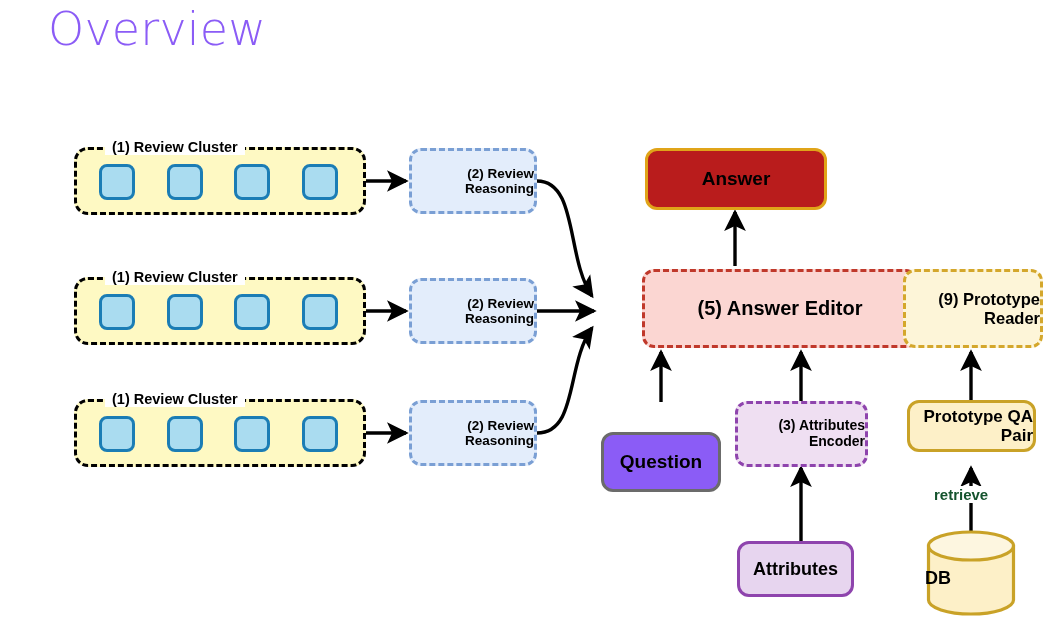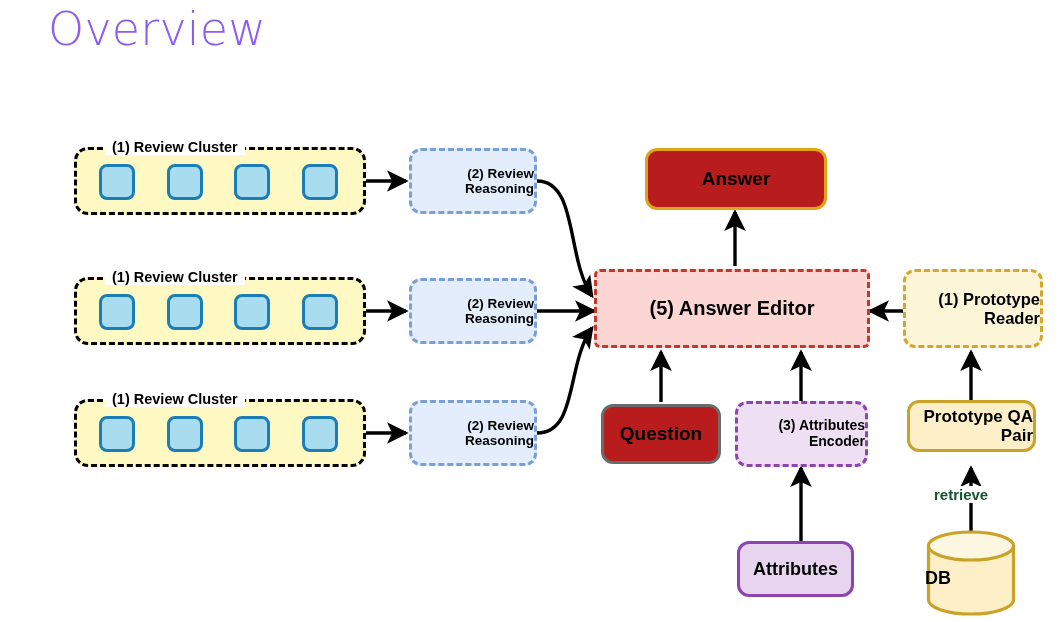--- a/index.html
+++ b/index.html
@@ -87,34 +87,36 @@
   }
   .n-answer {
     background: #b91c1c;
     border: 3px solid #e0a419;
     border-radius: 12px;
     font-size: 19px;
   }
   .n-editor {
     background: #fbd6d2;
     border: 3px dashed #c0392b;
-    border-radius: 6px;
+    border-radius: 12px;
     font-size: 20px;
+    margin-left: 48px;
   }
   .n-reader {
     background: #fdf5d8;
     border: 3px dashed #d4a72c;
     border-radius: 12px;
     font-size: 16.5px;
   }
   .n-question {
-    background: #b91c1c;
+    background: #8b5cf6;
     border: 3px solid #6b6b6b;
     border-radius: 12px;
     font-size: 19px;
+    margin-top: 28px;
   }
   .n-attrenc {
     background: #efdff2;
     border: 3px dashed #8e44ad;
     border-radius: 12px;
     font-size: 14px;
   }
   .n-qapair {
     background: #fdf0c8;
     border: 3px solid #c9a227;
@@ -228,21 +230,21 @@
   </div>
 
   <div class="node n-reasoning" style="left:409px; top:148px; width:128px; height:66px;">(2) Review Reasoning</div>
   <div class="node n-reasoning" style="left:409px; top:278px; width:128px; height:66px;">(2) Review Reasoning</div>
   <div class="node n-reasoning" style="left:409px; top:400px; width:128px; height:66px;">(2) Review Reasoning</div>
 
   <div class="node n-answer" style="left:645px; top:148px; width:182px; height:62px;">Answer</div>
 
   <div class="node n-editor" style="left:594px; top:269px; width:276px; height:79px;">(5) Answer Editor</div>
 
-  <div class="node n-reader" style="left:903px; top:269px; width:140px; height:79px;">(1) Prototype Reader</div>
+  <div class="node n-reader" style="left:903px; top:269px; width:140px; height:79px;">(9) Prototype Reader</div>
 
   <div class="node n-question" style="left:601px; top:404px; width:120px; height:60px;">Question</div>
 
   <div class="node n-attrenc" style="left:735px; top:401px; width:133px; height:66px;">(3) Attributes Encoder</div>
 
   <div class="node n-qapair" style="left:907px; top:400px; width:129px; height:52px;">Prototype QA Pair</div>
 
   <div class="node n-attributes" style="left:737px; top:541px; width:117px; height:56px;">Attributes</div>
 
   <div class="edge-label" style="left:932px; top:486px;">retrieve</div>

